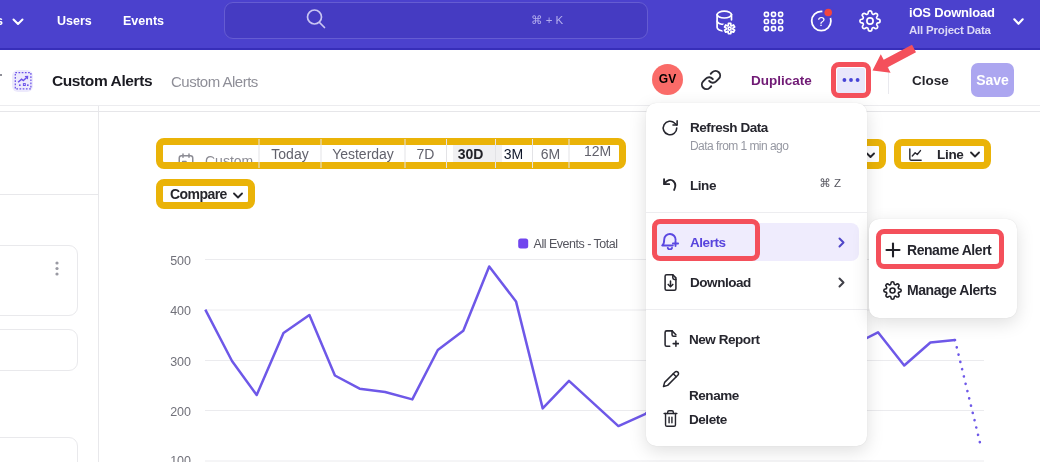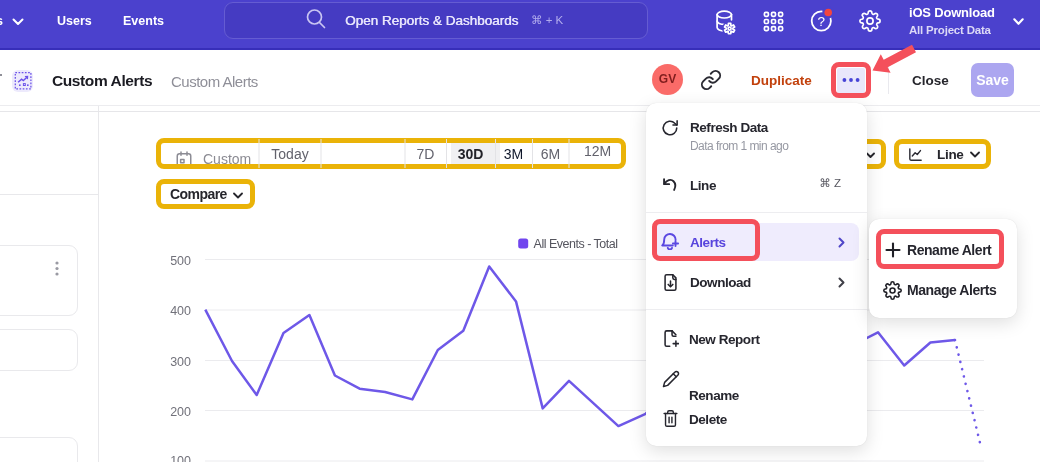--- a/index.html
+++ b/index.html
@@ -2,21 +2,21 @@
 <html><head><meta charset="utf-8">
 <style>
 *{margin:0;padding:0;box-sizing:border-box}
 html,body{width:1040px;height:462px;overflow:hidden;font-family:"Liberation Sans",sans-serif;background:#fff}
 .abs{position:absolute}
 #stage{position:relative;width:1040px;height:462px}
 .hline{position:absolute;height:1px;background:#e8e8eb}
 .vline{position:absolute;width:1px;background:#e8e8eb}
 .navtxt{position:absolute;color:#fff;font-size:12.5px;font-weight:700;top:21px;transform:translateY(-50%);white-space:nowrap}
 .redbox{position:absolute;border:5px solid #f4505b;border-radius:8px}
-.btn{position:absolute;border:5px solid #eab308;border-radius:8px;background:#fff}
+.btn{position:absolute;border:7px solid #eab308;border-radius:8px;background:#fff}
 .card{position:absolute;background:#fff;border-radius:10px;box-shadow:0 0 1px rgba(0,0,0,.14),0 5px 18px rgba(0,0,0,.13)}
 .mtxt{position:absolute;font-size:13.5px;font-weight:700;letter-spacing:-0.45px;color:#26262e;white-space:nowrap;transform:translateY(-50%)}
 .gtxt{position:absolute;font-size:12px;letter-spacing:-0.55px;color:#9698a2;white-space:nowrap;transform:translateY(-50%)}
 .ctr{display:flex;align-items:center;justify-content:center}
 </style></head>
 <body>
 <div id="stage">
 
 <svg class="abs" id="chartsvg" width="1040" height="462" viewBox="0 0 1040 462" style="left:0;top:0">
   <g stroke="#ebebee" stroke-width="1">
@@ -70,20 +70,21 @@
         <line x1="103" y1="1" x2="103" y2="30"></line>
         <line x1="165" y1="1" x2="165" y2="30"></line>
         <line x1="249" y1="1" x2="249" y2="30"></line>
         <line x1="290.5" y1="1" x2="290.5" y2="30"></line>
         <line x1="339.5" y1="1" x2="339.5" y2="30"></line>
         <line x1="376.5" y1="1" x2="376.5" y2="30"></line>
         <line x1="413" y1="1" x2="413" y2="30"></line>
       </g>
     </svg>
 <div class="abs ctr" style="left:259px;top:138px;width:62px;height:31px;font-size:14px;color:#62626c">Today</div>
+<div class="abs ctr" style="left:321px;top:138px;width:84px;height:31px;font-size:14px;color:#62626c">Yesterday</div>
 <div class="abs ctr" style="left:405px;top:138px;width:41px;height:31px;font-size:14px;color:#62626c">7D</div>
 <div class="abs ctr" style="left:446px;top:138px;width:49px;height:31px;font-size:14px;font-weight:700;color:#232329">30D</div>
 <div class="abs ctr" style="left:495px;top:138px;width:37px;height:31px;font-size:14px;color:#0f172a">3M</div>
 <div class="abs ctr" style="left:532px;top:138px;width:37px;height:31px;font-size:14px;color:#62626c">6M</div>
 <div class="abs ctr" style="left:569px;top:138px;width:57px;height:26px;font-size:14px;color:#62626c">12M</div>
 
 <div class="btn" style="left:156px;top:179px;width:99px;height:30px"></div>
 <div class="abs" style="left:170px;top:194px;transform:translateY(-50%);font-size:14px;font-weight:700;letter-spacing:-0.55px;color:#26262c">Compare</div>
 <svg class="abs" width="10" height="7" viewBox="0 0 10 7" style="left:233px;top:192px" fill="none" stroke="#26262c" stroke-width="1.8" stroke-linecap="round" stroke-linejoin="round">
       <polyline points="1,1.5 5,5.5 9,1.5"></polyline>
@@ -189,21 +190,20 @@
   <svg class="abs" width="12" height="8" viewBox="0 0 12 8" style="left:12px;top:18px" fill="none" stroke="#fff" stroke-width="2" stroke-linecap="round" stroke-linejoin="round">
         <polyline points="1.5,1.5 6,6 10.5,1.5"></polyline>
       </svg>
   <div class="navtxt" style="left:57px">Users</div>
   <div class="navtxt" style="left:123px">Events</div>
   <div class="abs" style="left:224px;top:2px;width:424px;height:37px;background:#453bc2;border:1px solid #655cd2;border-radius:9px"></div>
   <svg class="abs" width="22" height="22" viewBox="0 0 22 22" style="left:305px;top:8px" fill="none" stroke="#c9c5f2" stroke-width="1.7" stroke-linecap="round">
         <circle cx="9.5" cy="9" r="7"></circle>
         <line x1="14.5" y1="14.5" x2="19.5" y2="19.5"></line>
       </svg>
-  <div class="abs" style="left:345px;top:20px;transform:translateY(-50%);font-size:13.5px;font-weight:400;color:#e6e4fb;text-shadow:0.4px 0 0 #e6e4fb;white-space:nowrap">Open Reports &amp; Dashboards</div>
   <div class="abs" style="left:531px;top:20px;transform:translateY(-50%);font-size:11.5px;font-weight:400;color:#b3adee;white-space:nowrap">⌘ + K</div>
 
   <svg class="abs" width="28" height="28" viewBox="0 0 28 28" style="left:710px;top:7px" fill="none" stroke="#fff" stroke-width="1.7" stroke-linecap="round" stroke-linejoin="round">
     <ellipse cx="14.3" cy="7.6" rx="7.2" ry="3.4"></ellipse>
     <path d="M7.1 7.6 v13 c0 1.9 3.2 3.4 7.2 3.4"></path>
     <path d="M21.5 7.6 v5.2"></path>
     <path d="M7.1 14 c0 1.9 3.2 3.4 7.2 3.4 c1.2 0 2.4-.14 3.4-.38"></path>
     <circle cx="19.6" cy="21.6" r="7.6" fill="#4b41cd" stroke="none"></circle>
     <polygon points="18.26,18.59 18.41,16.44 20.79,16.44 20.94,18.59 21.54,18.93 23.48,17.99 24.67,20.05 22.88,21.26 22.88,21.94 24.67,23.15 23.48,25.21 21.54,24.27 20.94,24.61 20.79,26.76 18.41,26.76 18.26,24.61 17.66,24.27 15.72,25.21 14.53,23.15 16.32,21.94 16.32,21.26 14.53,20.05 15.72,17.99 17.66,18.93"></polygon>
     <circle cx="19.6" cy="21.6" r="1.5"></circle>
@@ -244,26 +244,26 @@
         <polyline points="6.1,12.3 9.6,9.2 11.3,10.5 15.3,7" stroke="#6b52e9" stroke-width="1.4" fill="none"></polyline>
         <path d="M12.9 6.6 l2.7-.2 -0.2 2.7" fill="none" stroke="#6b52e9" stroke-width="1.2"></path>
         <rect x="7" y="14.4" width="1.6" height="1.6" fill="#6b52e9"></rect>
         <rect x="11.4" y="13.6" width="1.9" height="1.9" stroke="#6b52e9" stroke-width="1" fill="none"></rect>
         <rect x="15" y="14.4" width="1.6" height="1.6" fill="#6b52e9"></rect>
       </svg>
 </div>
 <div class="abs" style="left:0;top:73.5px;width:1.5px;height:2.5px;background:#8f8f98"></div>
 <div class="abs" style="left:52px;top:81px;transform:translateY(-50%);font-size:15.5px;font-weight:700;letter-spacing:-0.4px;color:#1b1b22;white-space:nowrap">Custom Alerts</div>
 <div class="abs" style="left:171px;top:81px;transform:translateY(-50%);font-size:15px;letter-spacing:-0.5px;color:#8f8f98;white-space:nowrap">Custom Alerts</div>
-<div class="abs" style="left:652px;top:64px;width:31px;height:31px;border-radius:50%;background:#fa6b68;color:#7f1d1d;font-size:12px;font-weight:700;text-align:center;line-height:31px">GV</div>
+<div class="abs" style="left:652px;top:64px;width:31px;height:31px;border-radius:50%;background:#fa6b68;color:#000000;font-size:12px;font-weight:700;text-align:center;line-height:31px">GV</div>
 <svg class="abs" width="22" height="22" viewBox="0 0 24 24" style="left:700px;top:69px" fill="none" stroke="#2b2b33" stroke-width="2.1" stroke-linecap="round" stroke-linejoin="round">
       <path d="M10 13a5 5 0 0 0 7.54.54l3-3a5 5 0 0 0-7.07-7.07l-1.72 1.71"></path>
       <path d="M14 11a5 5 0 0 0-7.54-.54l-3 3a5 5 0 0 0 7.07 7.07l1.71-1.71"></path>
     </svg>
-<div class="abs" style="left:751px;top:80px;transform:translateY(-50%);font-size:13.5px;font-weight:700;color:#c2410c;white-space:nowrap">Duplicate</div>
+<div class="abs" style="left:751px;top:80px;transform:translateY(-50%);font-size:13.5px;font-weight:700;color:#701a75;white-space:nowrap">Duplicate</div>
 <div class="abs" style="left:837px;top:68px;width:28px;height:25px;background:#e9e7fb;border-radius:2px"></div>
 <svg class="abs" width="20" height="6" viewBox="0 0 20 6" style="left:841px;top:77px">
       <g fill="#4643d6">
         <circle cx="3.4" cy="3" r="1.9"></circle>
         <circle cx="10" cy="3" r="1.9"></circle>
         <circle cx="16.6" cy="3" r="1.9"></circle>
       </g>
     </svg>
 <div class="redbox" style="left:831px;top:62px;width:40px;height:36px"></div>
 <div class="vline" style="left:888px;top:66px;height:28px;background:#e9e9ee"></div>

